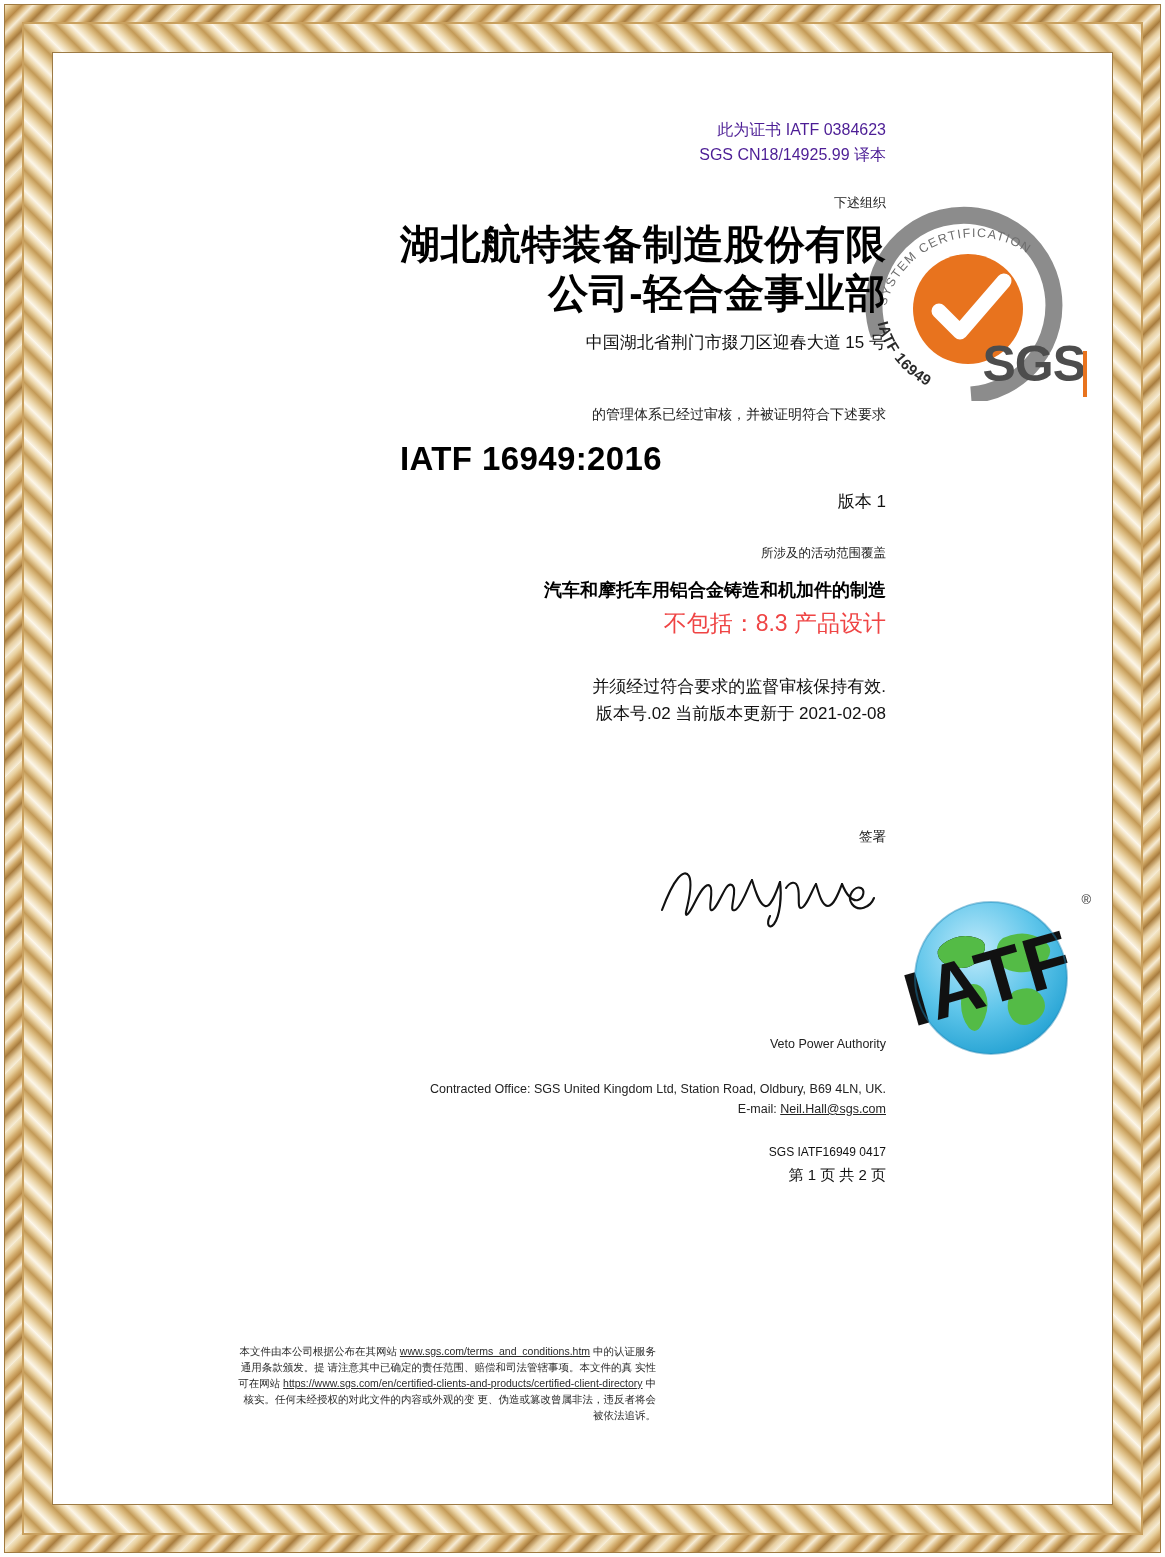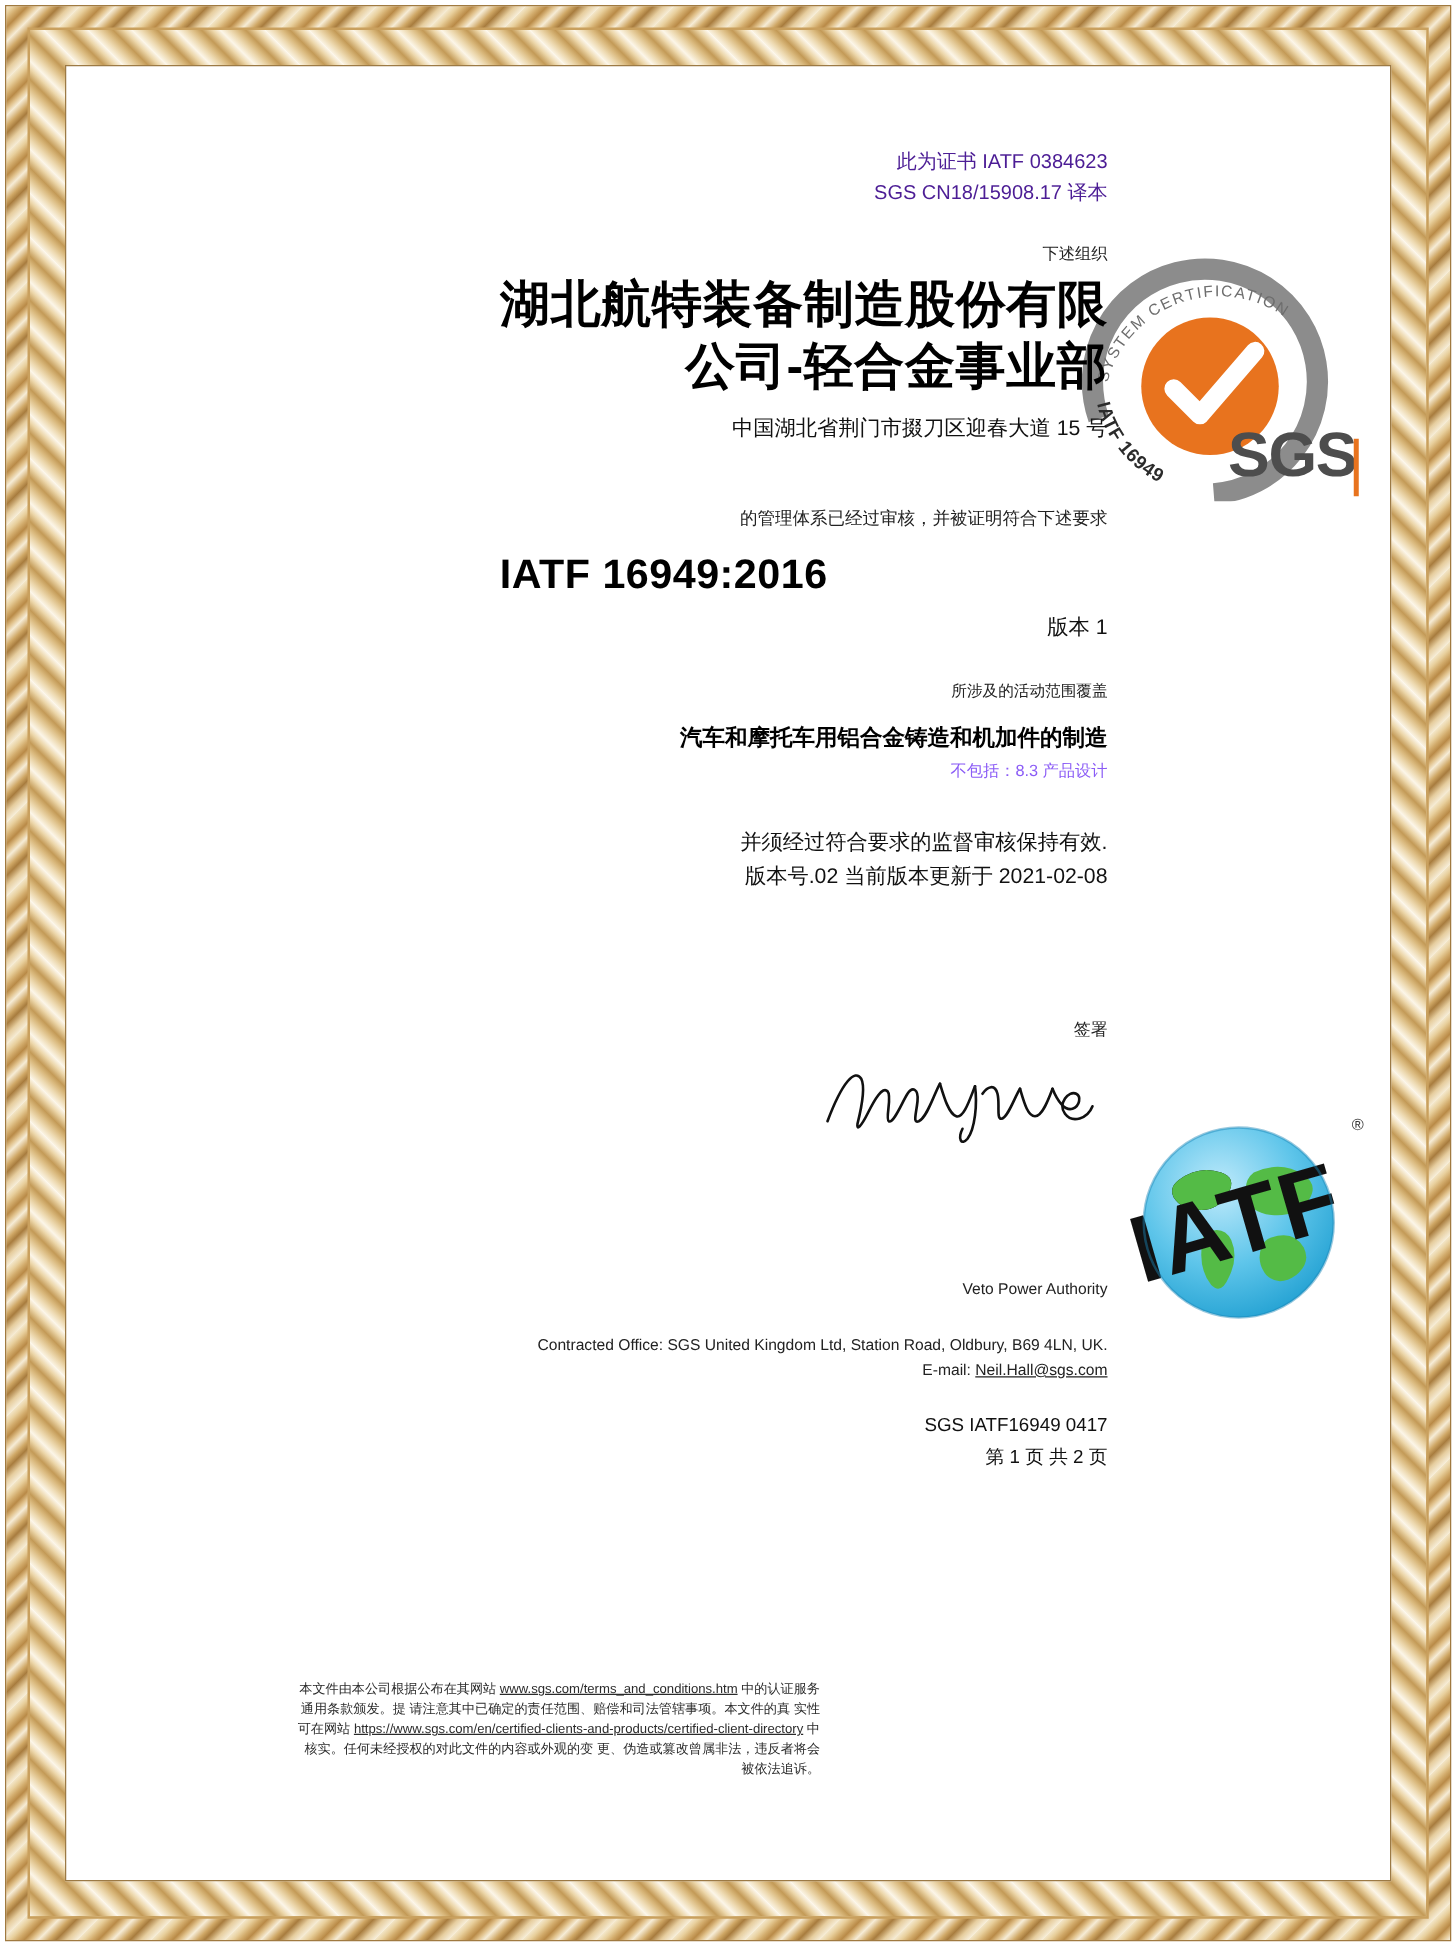--- a/index.html
+++ b/index.html
@@ -125,22 +125,22 @@
     color: #222;
   }
   .activities {
     margin-top: 16px;
     font-size: 18px;
     font-weight: bold;
     color: #000;
   }
   .exclusion {
     margin-top: 6px;
-    font-size: 13px;
-    color: #8b5cf6;
+    font-size: 23px;
+    color: #ef4444;
   }
   .validity {
     margin-top: 34px;
     font-size: 17px;
     line-height: 1.62;
     color: #111;
   }
   .signed-label {
     margin-top: 100px;
     font-size: 13.5px;
@@ -168,21 +168,21 @@
     font-size: 12.5px;
     line-height: 1.6;
     color: #222;
   }
   .office .email-link {
     text-decoration: underline;
     color: #222;
   }
   .doc-code {
     margin-top: 26px;
-    font-size: 15px;
+    font-size: 12px;
     color: #111;
   }
   .page-no {
     margin-top: 7px;
     font-size: 15px;
     color: #111;
   }
 
   
   .fineprint {
@@ -298,21 +298,21 @@
           </g>
           <circle cx="100" cy="92" r="76" fill="none" stroke="#1a86b5" stroke-width="2" opacity="0.45"></circle>
         </svg>
         <div class="iatf-reg">®</div>
       </div>
 
       <div class="right-col">
 
         <div class="cert-ref">
           <div>此为证书 IATF 0384623</div>
-          <div>SGS CN18/15908.17 译本</div>
+          <div>SGS CN18/14925.99 译本</div>
         </div>
 
         <div class="org-label">下述组织</div>
 
         <div class="org-name">
           <div>湖北航特装备制造股份有限</div>
           <div>公司-轻合金事业部</div>
         </div>
 
         <div class="org-addr">中国湖北省荆门市掇刀区迎春大道 15 号</div>

